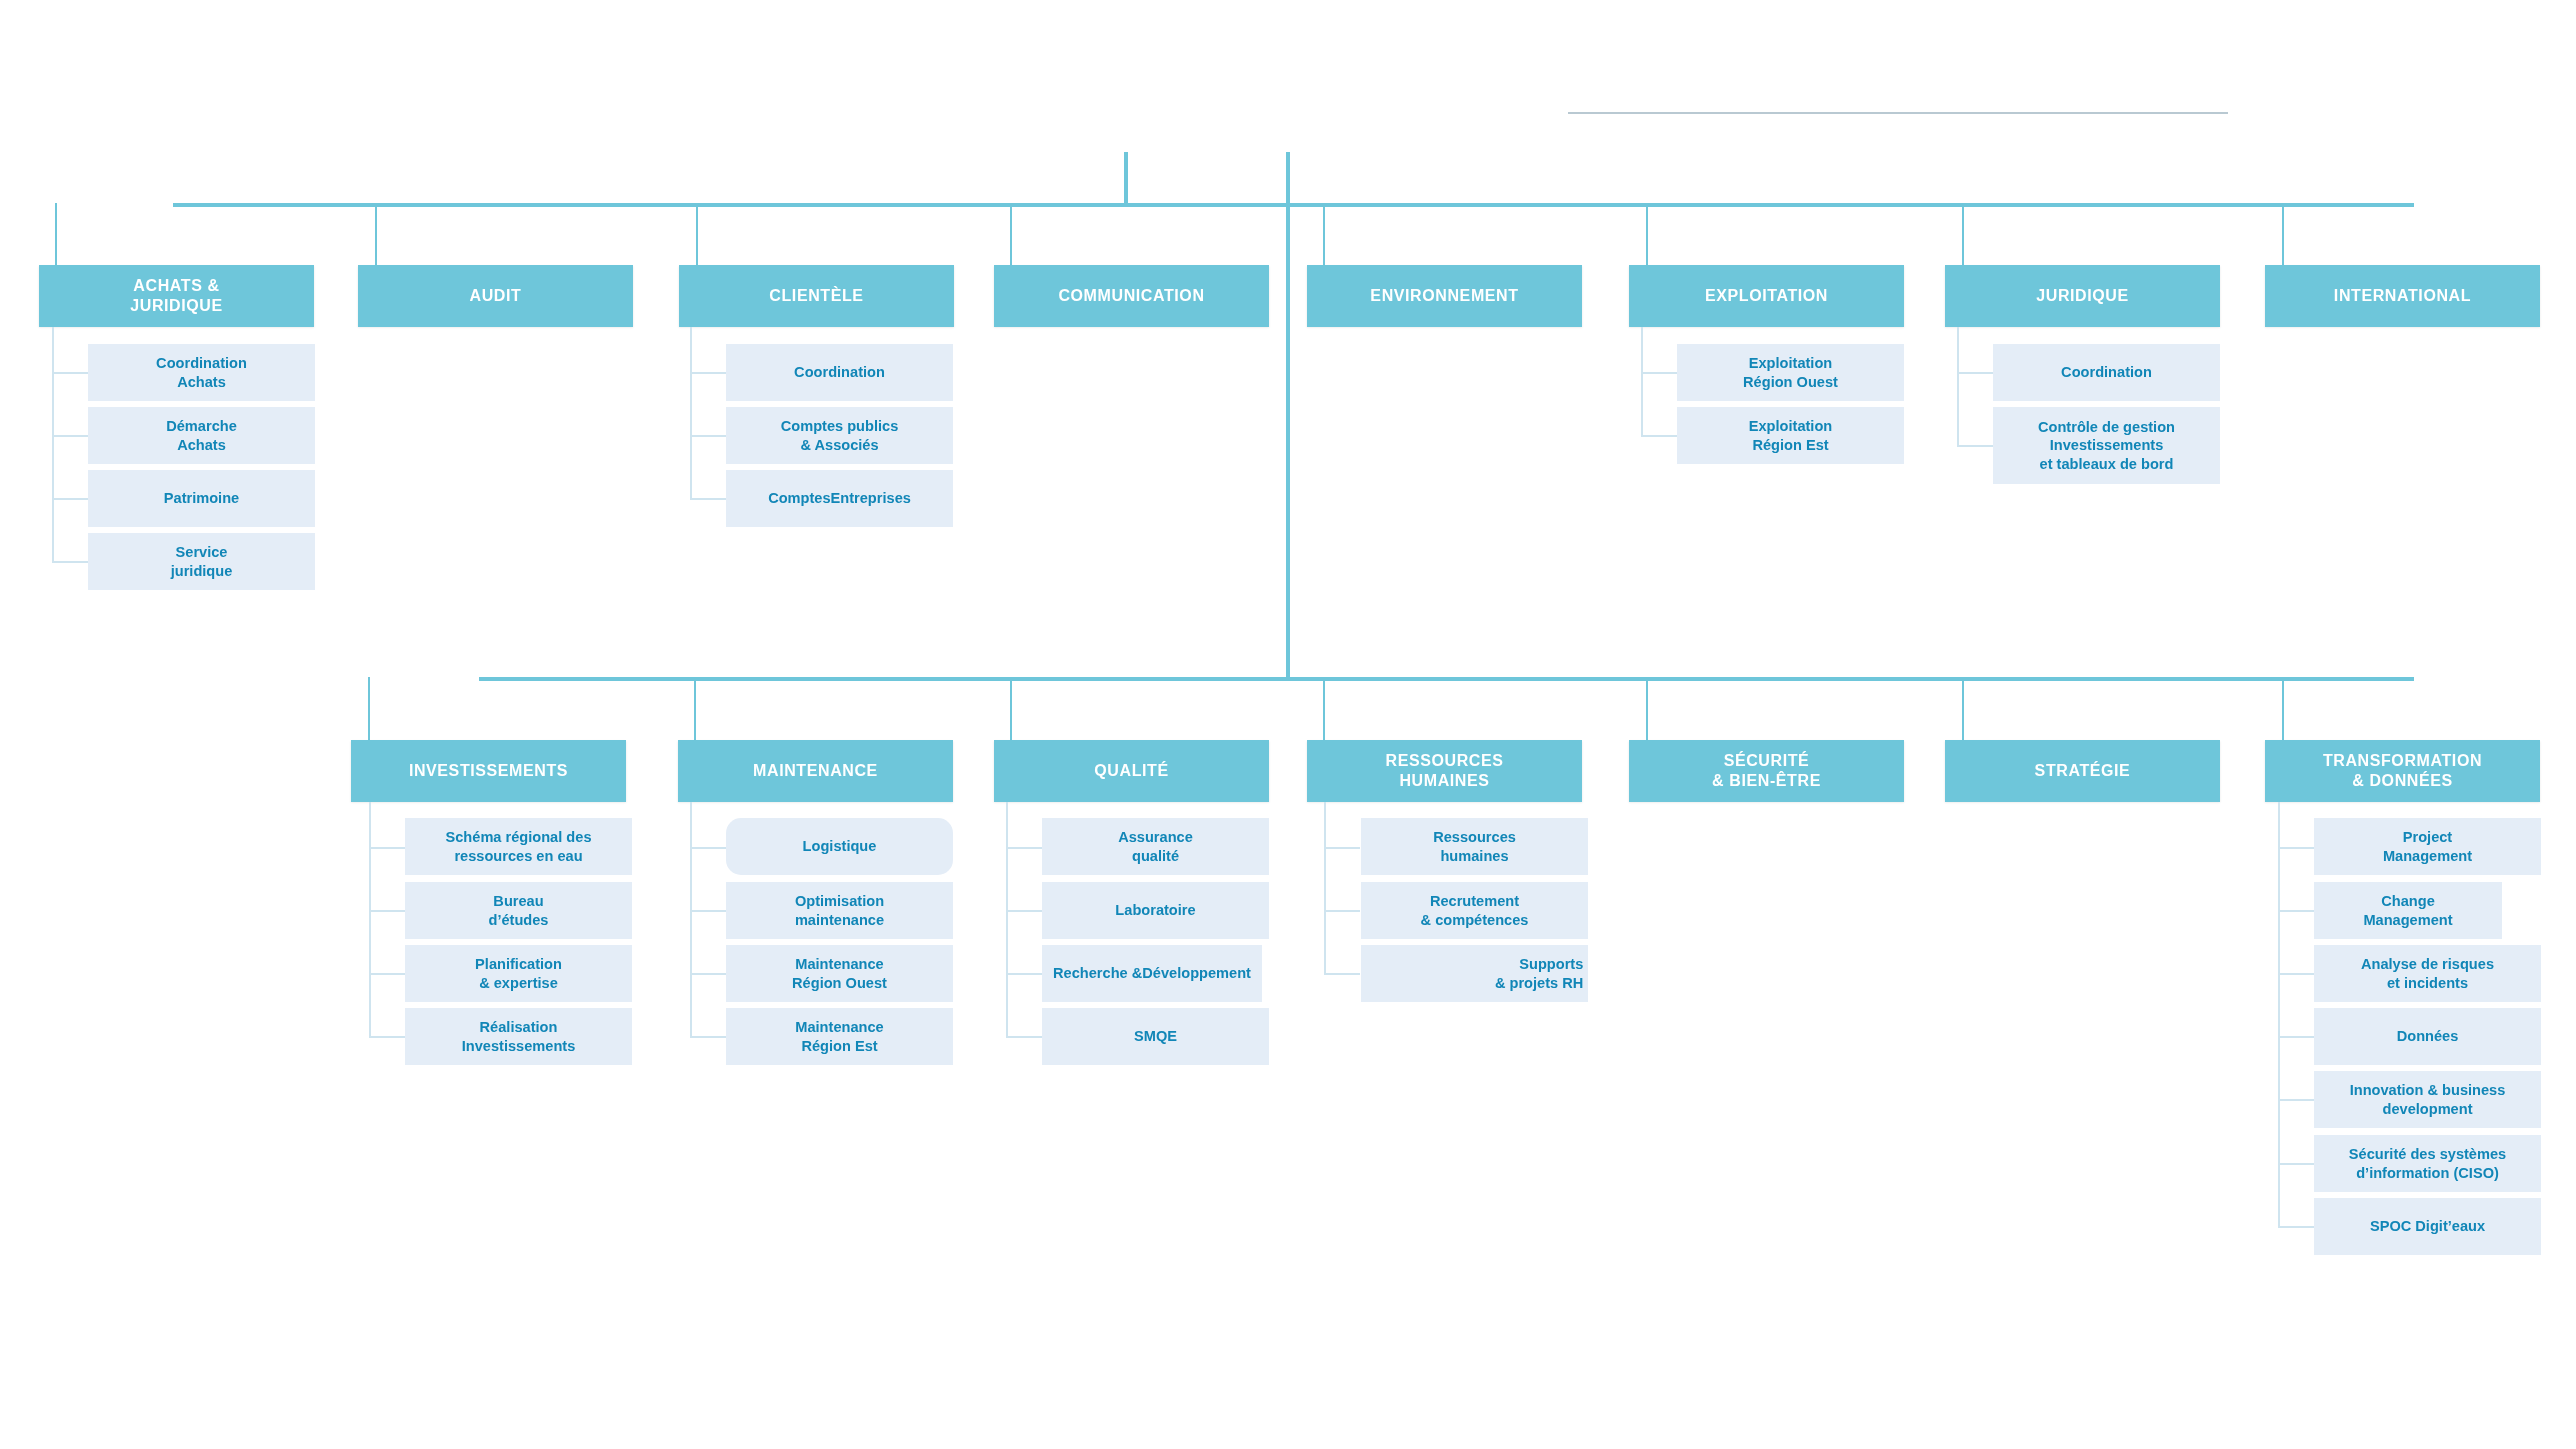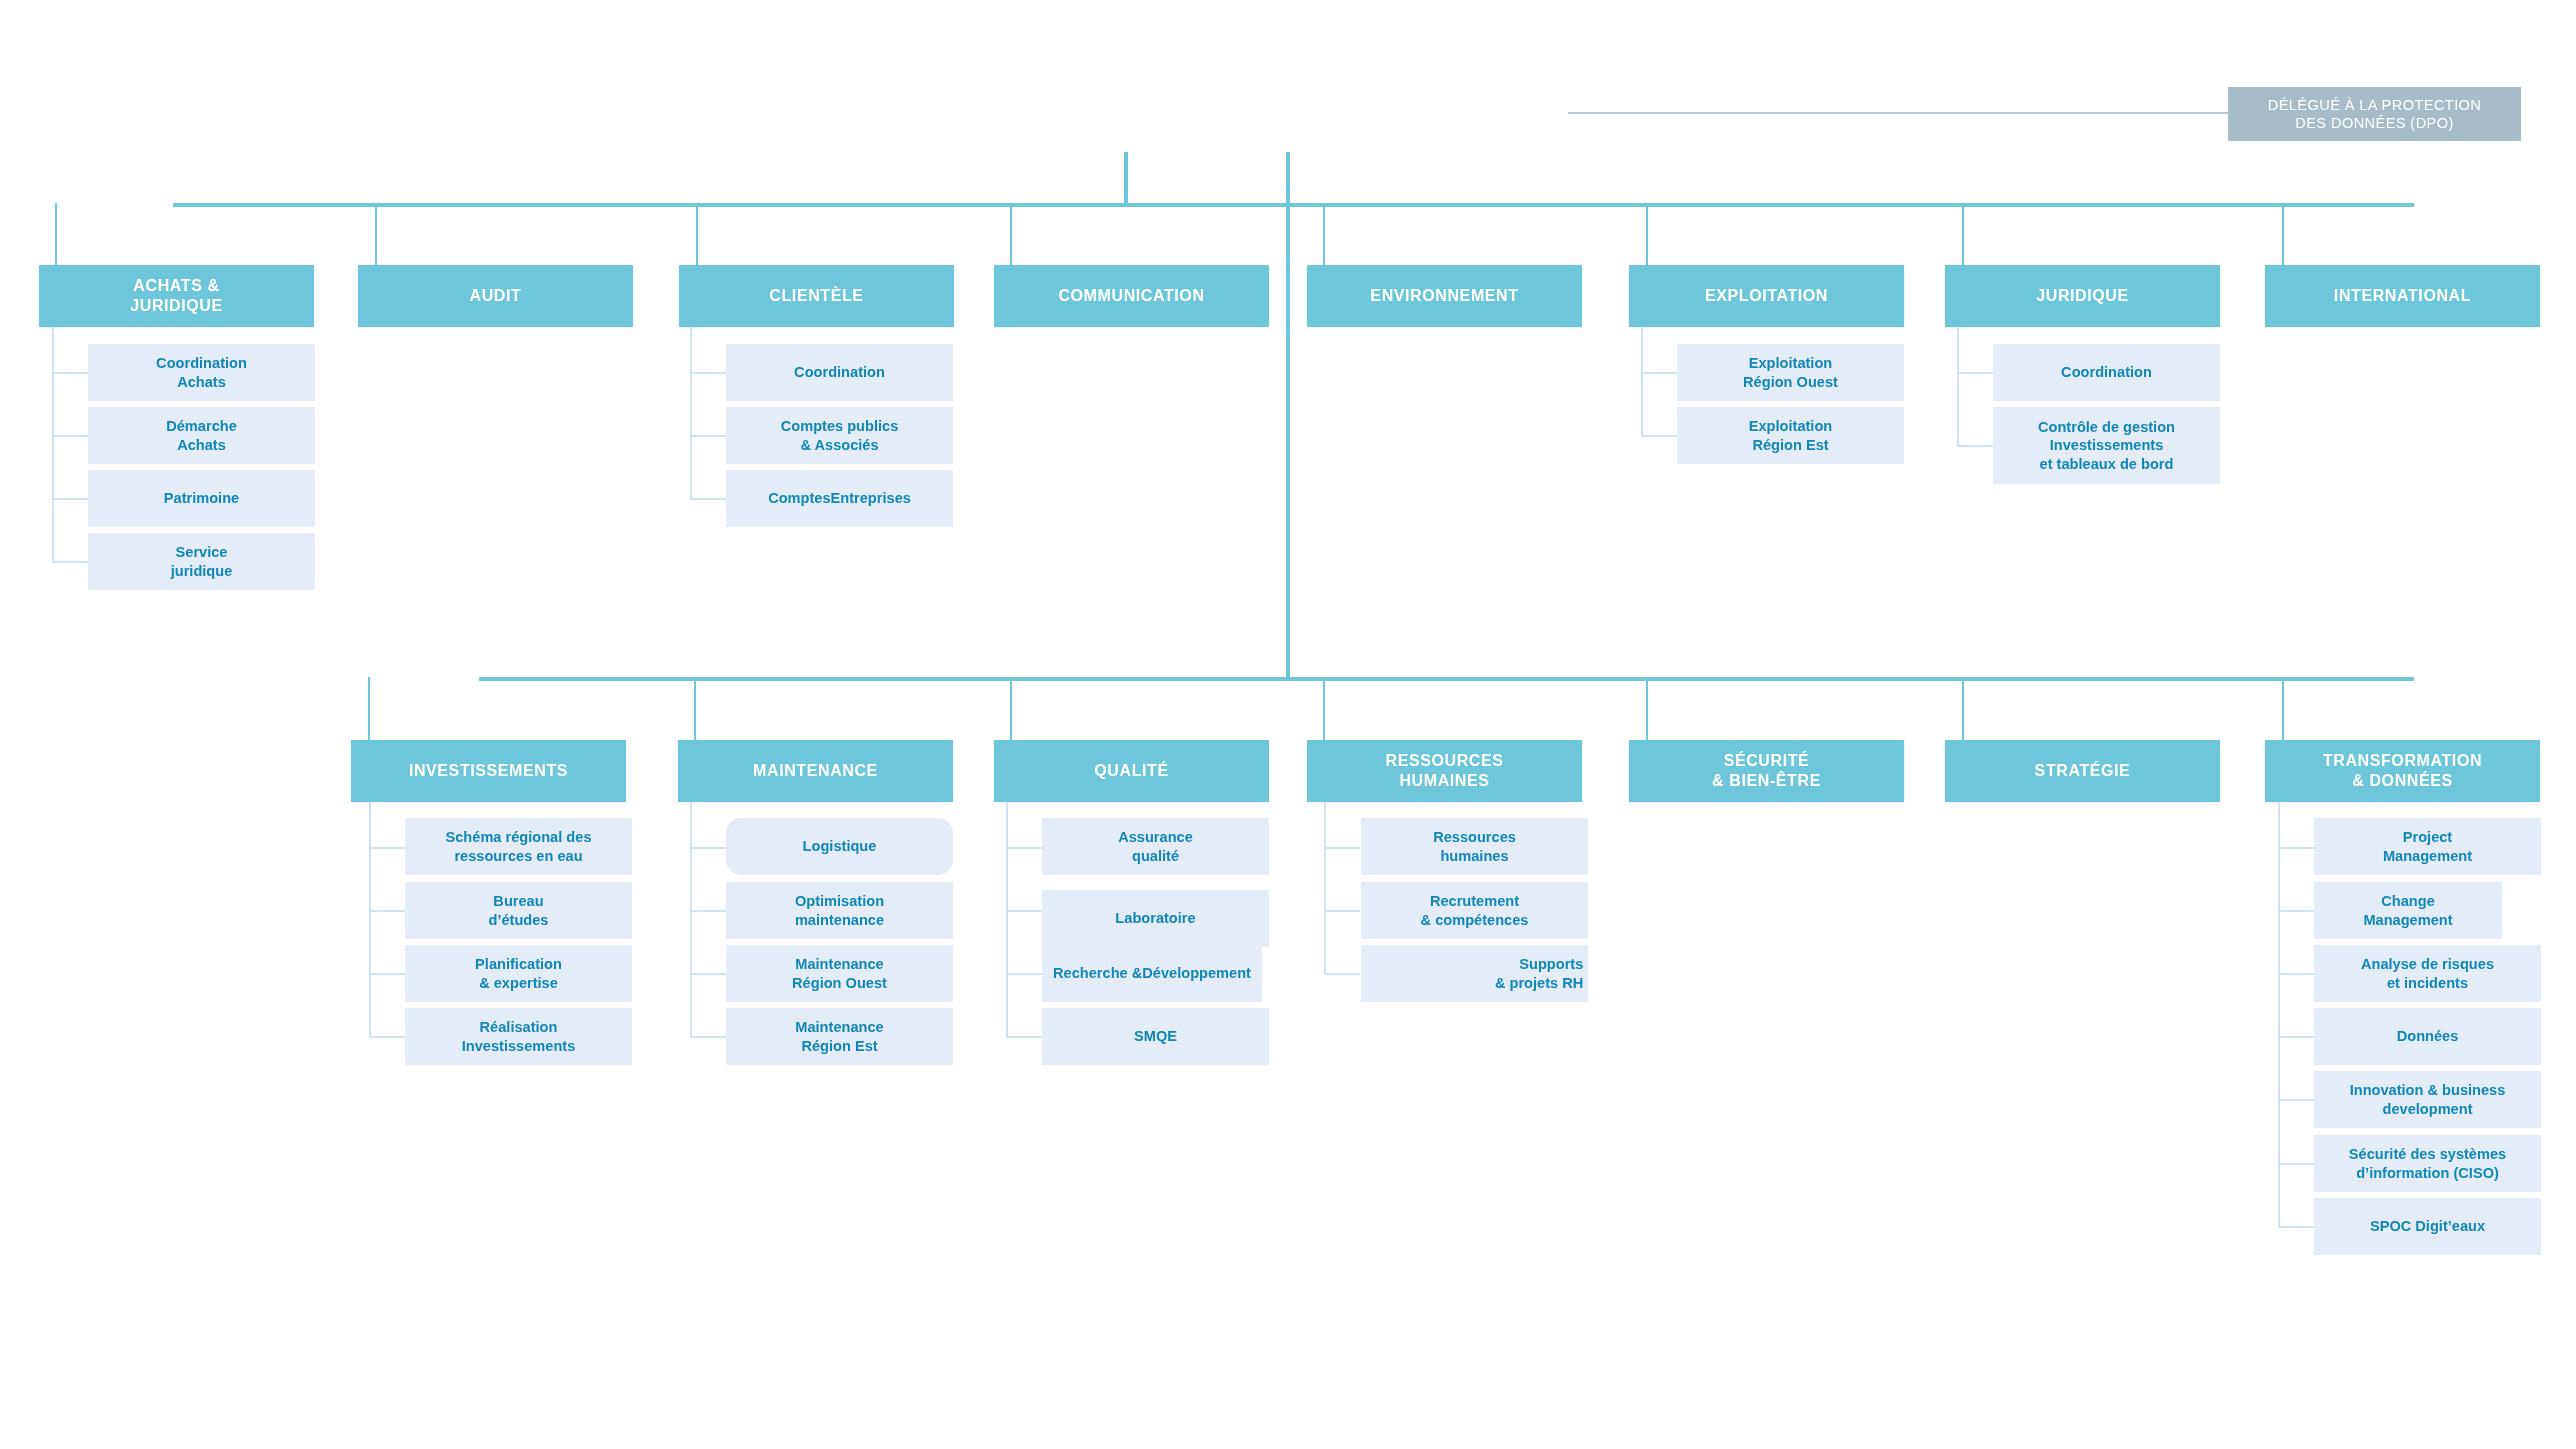--- a/index.html
+++ b/index.html
@@ -71,24 +71,20 @@
     box-sizing:border-box;
   }
 </style>
 </head>
 <body>
 
 <div id="root">
 
 
   <div class="dpo-line" style="left:1568px;top:112px;width:660px;"></div>
-  <div class="dpo-node" style="left:2228px;top:87px;width:293px;height:54px;flex-direction:column;">
-    <span>DÉLÉGUÉ À LA PROTECTION</span>
-    <span>DES DONNÉES (DPO)</span>
-  </div>
 
   <div class="vline" style="left:1124px;top:152px;width:4.1px;height:52px;"></div>
 
   <div class="hline" style="left:173px;top:203px;width:2241px;height:4.1px;"></div>
 
   <div class="vline" style="left:1286px;top:152px;width:4.1px;height:527px;"></div>
 
   <div class="hline" style="left:479px;top:677px;width:1935px;height:4.1px;"></div>
 
   <div id="row1-layer">
@@ -236,21 +232,21 @@
       <div class="sub-stem" style="left: 690px; top: 802px; height: 235px;"></div>
       <div class="vline-thin" style="left: 1010px; top: 677px; height: 63px;"></div>
       <div class="dept-head" style="left: 994px; top: 740px; width: 275px; height: 62px; flex-direction: column;">
         <span>QUALITÉ</span>
       </div>
       <div class="sub-item" style="left: 1042px; top: 818px; width: 227px; height: 57px; flex-direction: column;">
         <span>Assurance</span>
         <span>qualité</span>
       </div>
       <div class="sub-tick" style="left: 1006px; top: 847px; width: 36px;"></div>
-      <div class="sub-item" style="left: 1042px; top: 882px; width: 227px; height: 57px; flex-direction: column; margin-top: 8px;">
+      <div class="sub-item" style="left: 1042px; top: 882px; width: 227px; height: 57px; flex-direction: column;">
         <span>Laboratoire</span>
       </div>
       <div class="sub-tick" style="left: 1006px; top: 910px; width: 36px;"></div>
       <div class="sub-item" style="left: 1042px; top: 945px; width: 220px; height: 57px; flex-direction: row;">
         <span>Recherche &amp;</span>
         <span>Développement</span>
       </div>
       <div class="sub-tick" style="left: 1006px; top: 973px; width: 36px;"></div>
       <div class="sub-item" style="left: 1042px; top: 1008px; width: 227px; height: 57px; flex-direction: column;">
         <span>SMQE</span>

